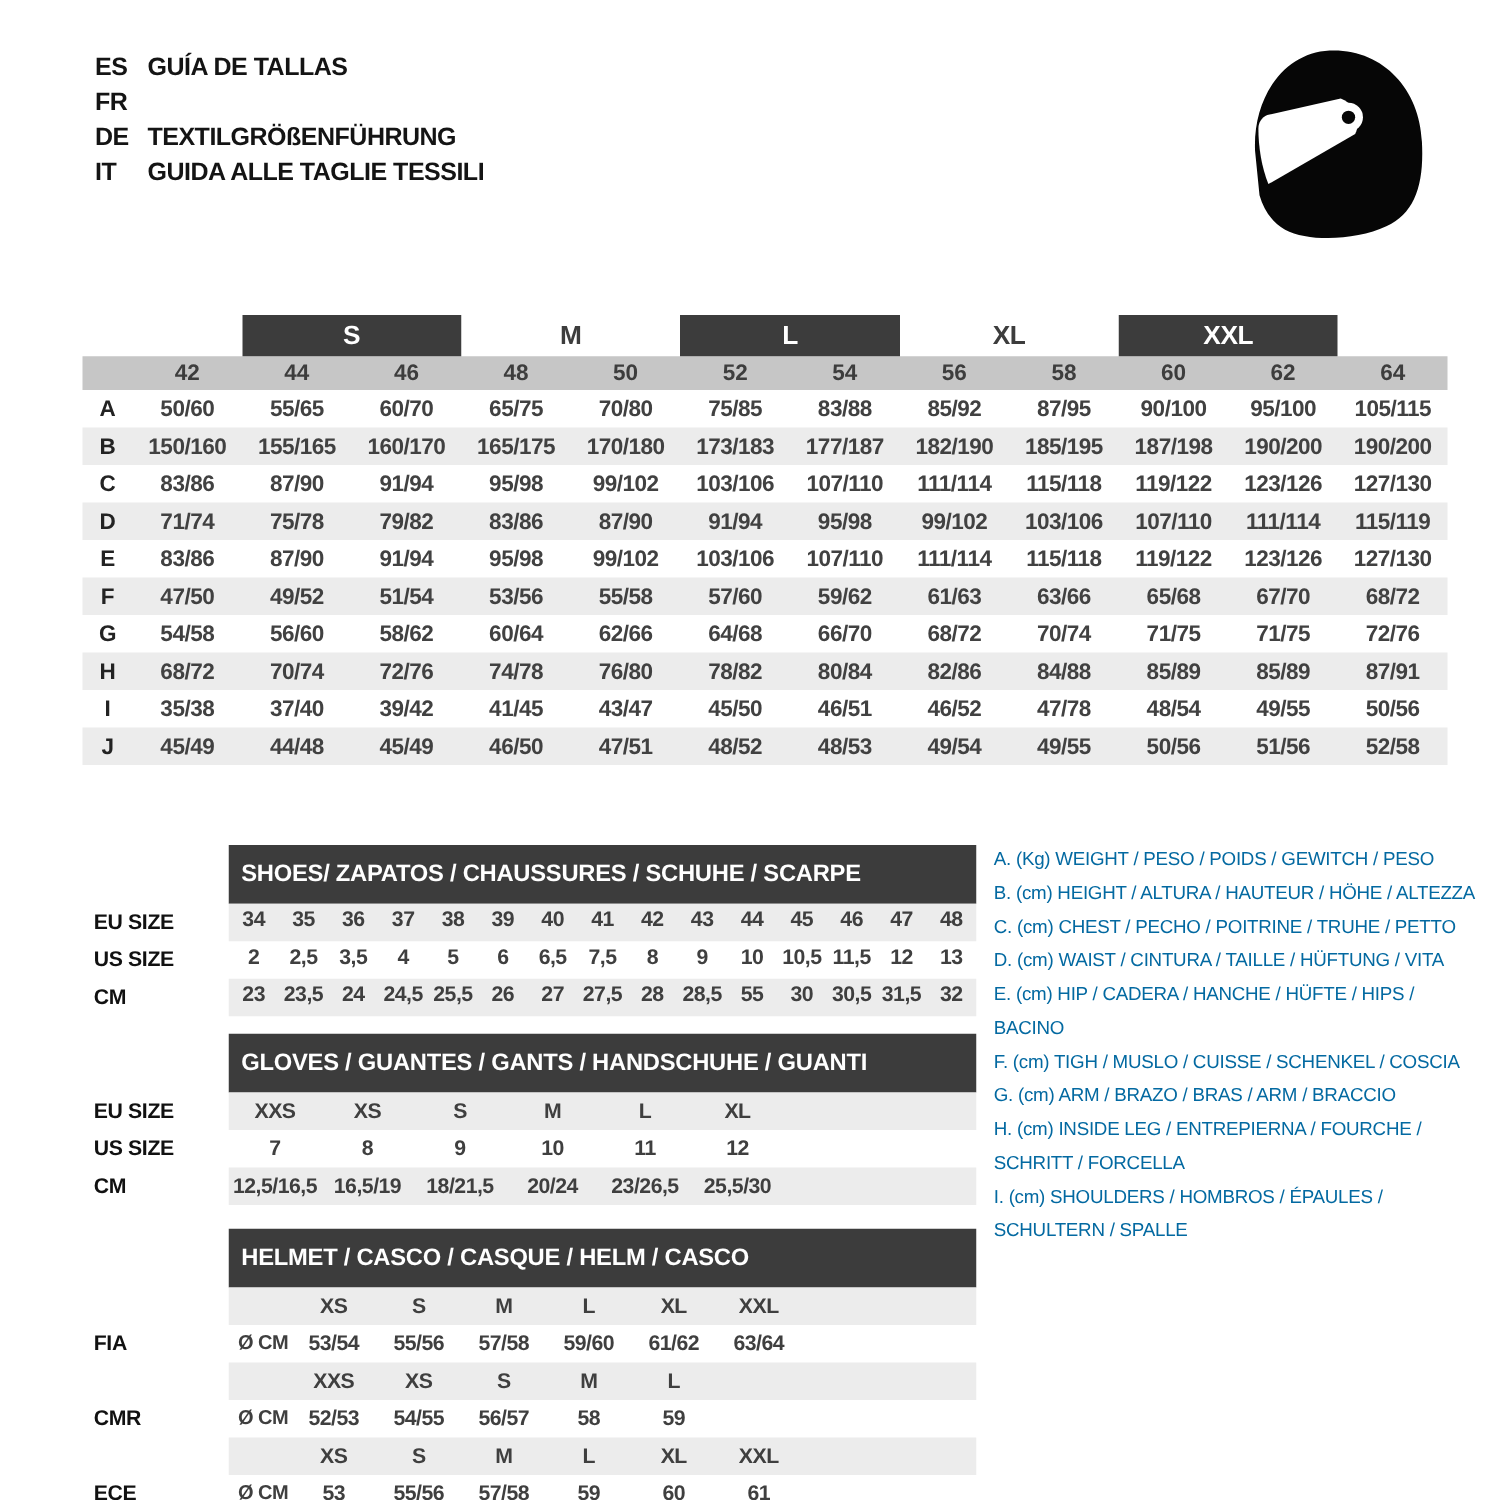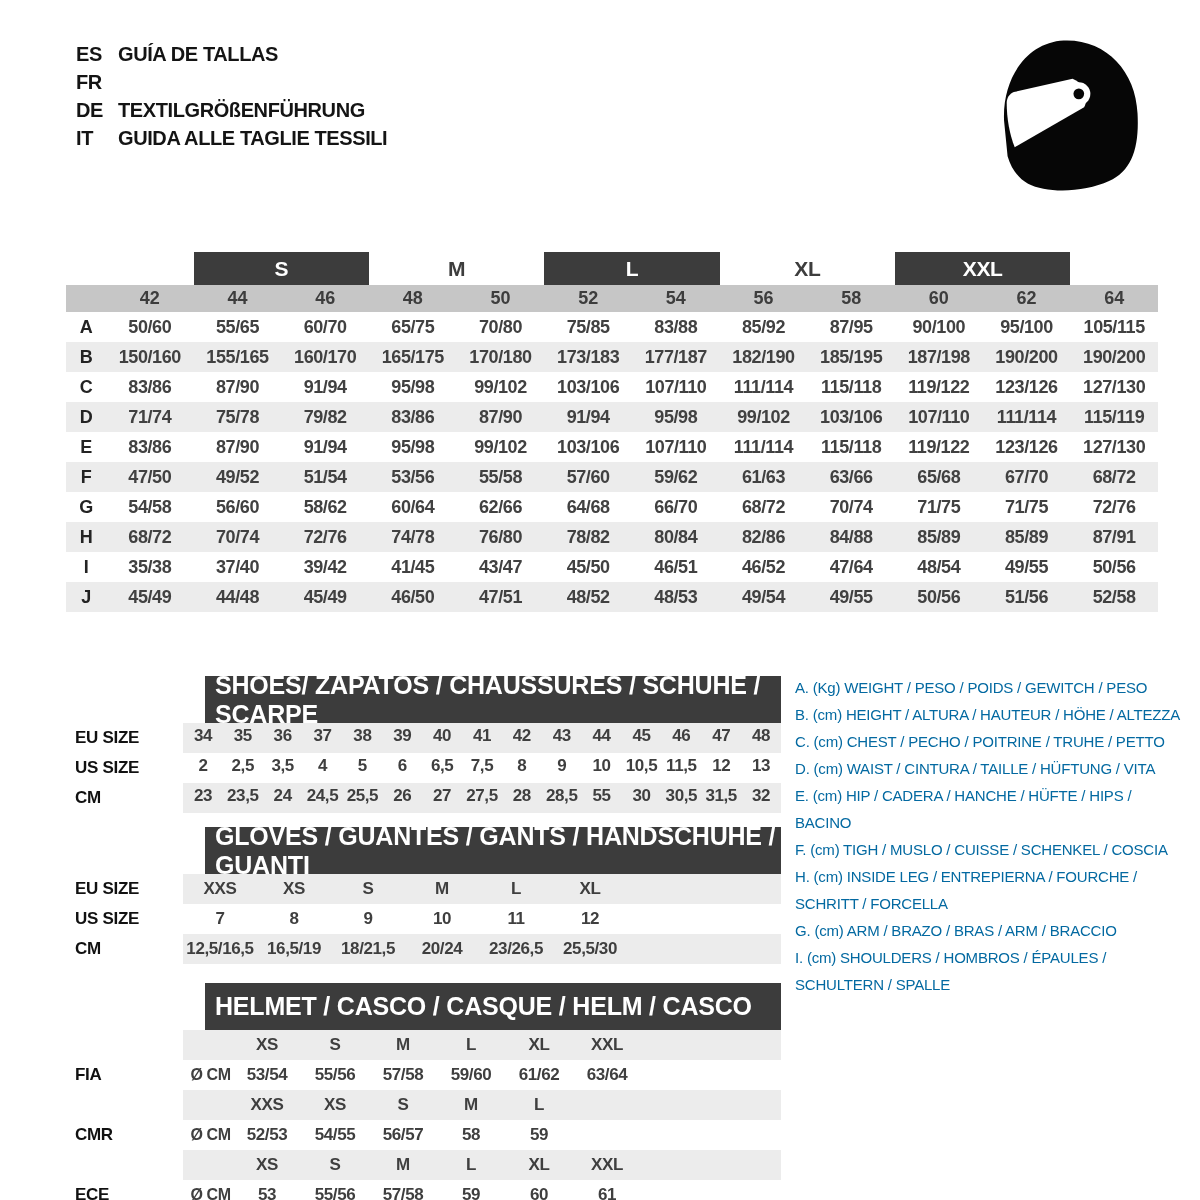--- a/index.html
+++ b/index.html
@@ -30,22 +30,22 @@
   .mt-row.data .mt-letter{color:#232323;}
 
   
   .sections{position:absolute;left:66px;top:676px;width:716px;}
   .section{margin:0;}
   .section + .section{margin-top:14px;}
   .section.helmet-sec{margin-top:19px;}
   .sec-row{display:grid;grid-template-columns:117px 598px;align-items:stretch;}
   .sec-label{font-weight:bold;font-size:17px;color:#111;display:flex;align-items:center;
              letter-spacing:-0.3px;padding-left:9px;}
-  .sec-title-bar{background:#3c3c3c;color:#fff;font-weight:bold;font-size:25px;height:47px;
-                 display:flex;align-items:center;padding-left:10px;letter-spacing:-0.2px;margin-left:22px;}
+  .sec-title-bar{background:#3c3c3c;color:#fff;font-weight:bold;font-size:19px;height:47px;
+                 display:flex;align-items:center;padding-left:10px;letter-spacing:-0.2px;}
   .band{display:grid;align-items:center;height:30px;font-weight:bold;font-size:17px;
         color:#3f3f3f;letter-spacing:-0.4px;}
   .band.gray{background:#ececec;}
   .band .cell{text-align:center;white-space:nowrap;}
   .cols-shoes{grid-template-columns:repeat(15,1fr);}
   .cols-gloves{grid-template-columns:repeat(6,74px) 1fr;}
   .cols-helmet{grid-template-columns:50px repeat(6,68px) 1fr;}
   .cols-helmet .unit{text-align:center;padding-left:5px;font-size:16px;}
 
   
@@ -232,21 +232,21 @@
       <div class="mt-row data">
         <div class="cell mt-letter">I</div>
         <div class="cell">35/38</div>
         <div class="cell">37/40</div>
         <div class="cell">39/42</div>
         <div class="cell">41/45</div>
         <div class="cell">43/47</div>
         <div class="cell">45/50</div>
         <div class="cell">46/51</div>
         <div class="cell">46/52</div>
-        <div class="cell">47/64</div>
+        <div class="cell">47/78</div>
         <div class="cell">48/54</div>
         <div class="cell">49/55</div>
         <div class="cell">50/56</div>
       </div>
       <div class="mt-row data striped">
         <div class="cell mt-letter">J</div>
         <div class="cell">45/49</div>
         <div class="cell">44/48</div>
         <div class="cell">45/49</div>
         <div class="cell">46/50</div>
@@ -461,18 +461,18 @@
 
   </div>
 
   <aside class="legend" id="legend">
       <div class="legend-item">A. (Kg) WEIGHT / PESO / POIDS / GEWITCH / PESO</div>
       <div class="legend-item">B. (cm) HEIGHT / ALTURA / HAUTEUR / HÖHE / ALTEZZA</div>
       <div class="legend-item">C. (cm) CHEST / PECHO / POITRINE / TRUHE / PETTO</div>
       <div class="legend-item">D. (cm) WAIST / CINTURA / TAILLE / HÜFTUNG / VITA</div>
       <div class="legend-item">E. (cm) HIP / CADERA / HANCHE / HÜFTE / HIPS / BACINO</div>
       <div class="legend-item">F. (cm) TIGH / MUSLO / CUISSE / SCHENKEL / COSCIA</div>
+      <div class="legend-item">G. (cm) ARM / BRAZO / BRAS / ARM / BRACCIO</div>
       <div class="legend-item">H. (cm) INSIDE LEG / ENTREPIERNA / FOURCHE / SCHRITT / FORCELLA</div>
-      <div class="legend-item">G. (cm) ARM / BRAZO / BRAS / ARM / BRACCIO</div>
       <div class="legend-item">I. (cm) SHOULDERS / HOMBROS / ÉPAULES / SCHULTERN / SPALLE</div>
     </aside>
 
 </div>
 
 </body></html>

